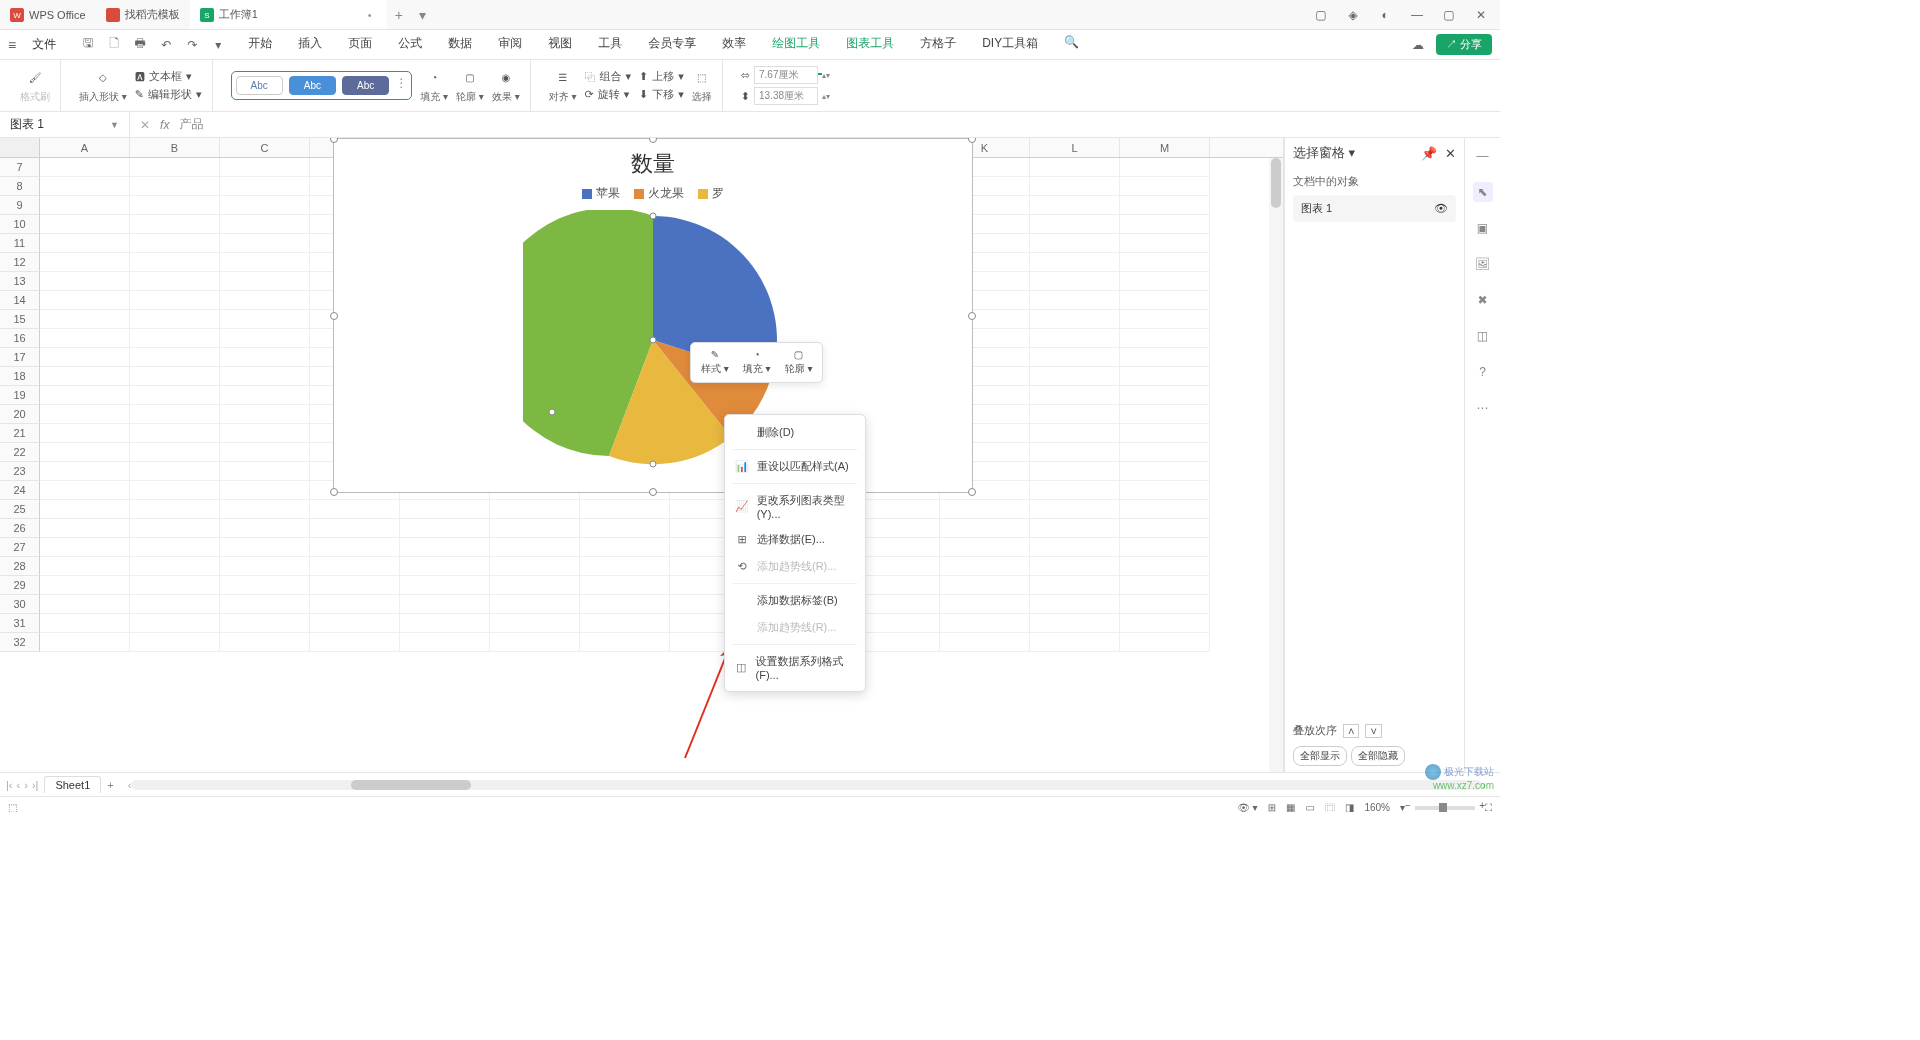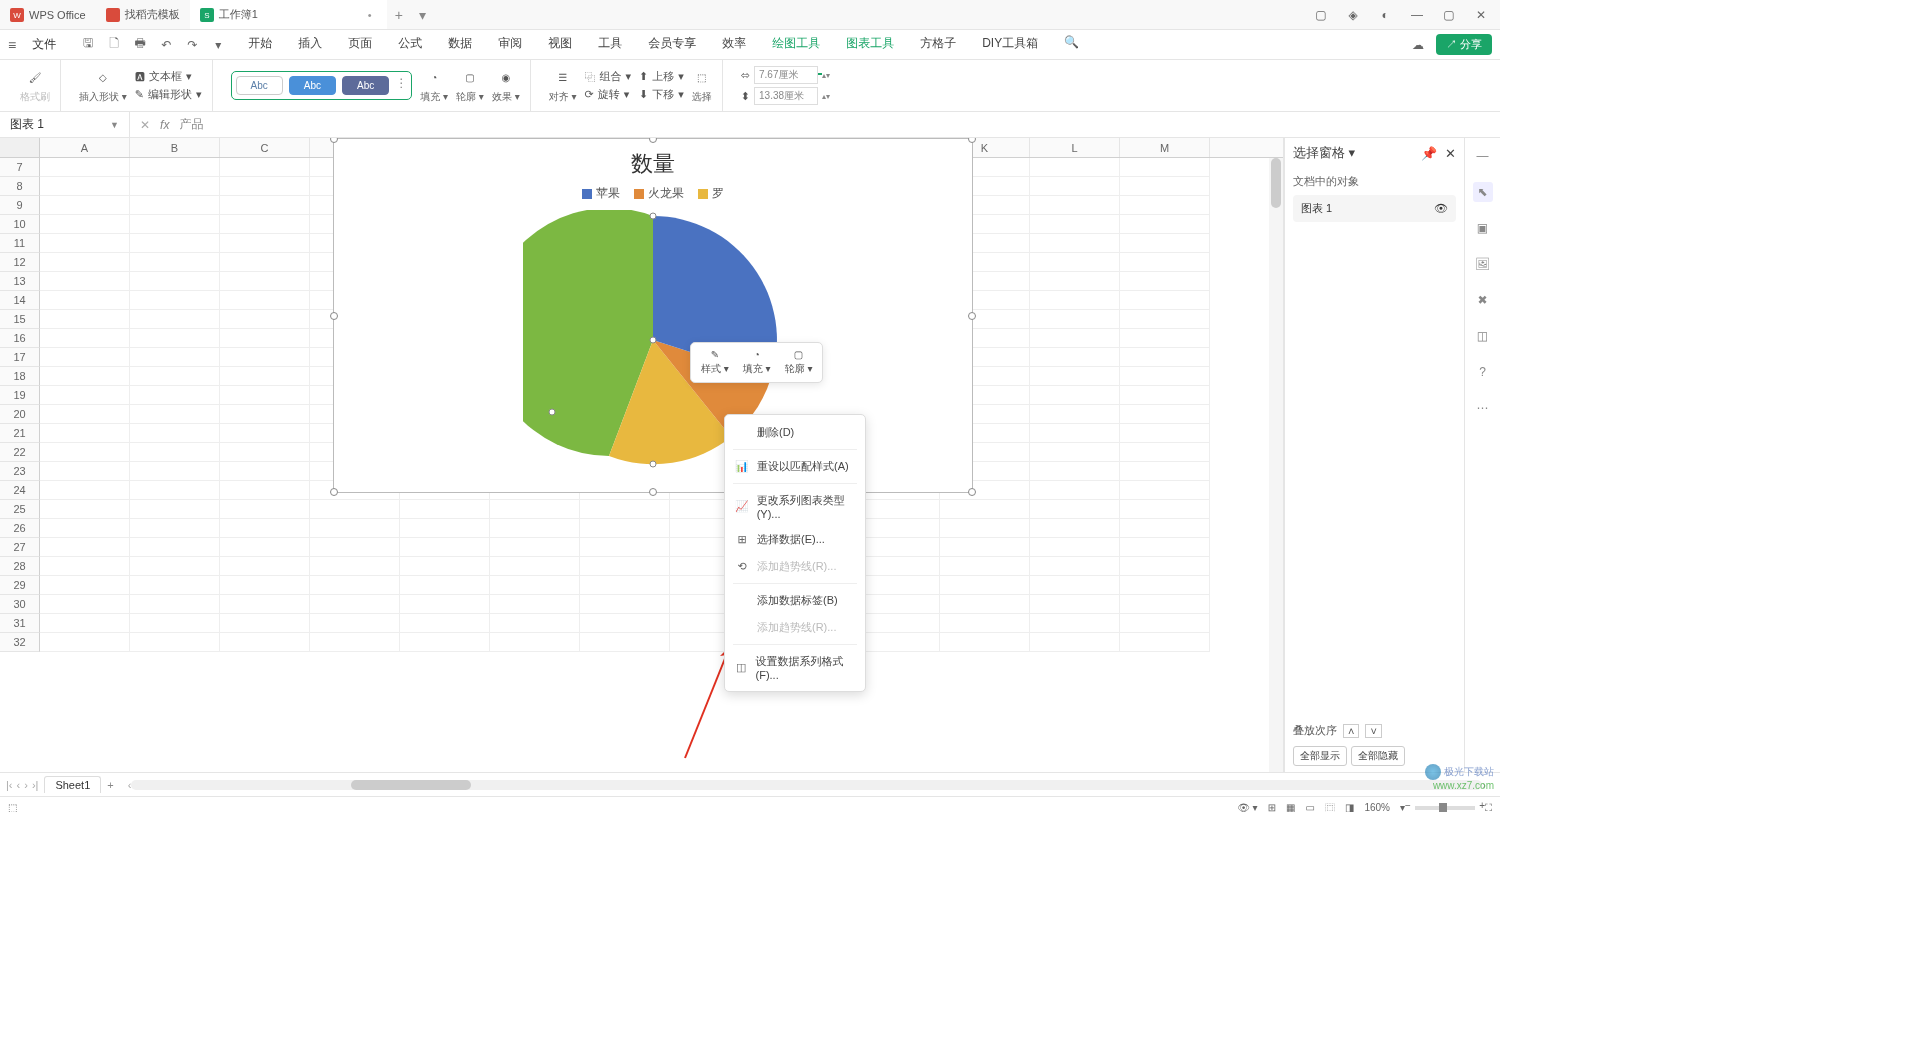--- a/index.html
+++ b/index.html
@@ -92,21 +92,21 @@
   .red-arrow { position: absolute; left: 675px; top: 500px; z-index: 19; pointer-events: none; }
 
   
   .right-panel { width: 180px; border-left: 1px solid #e5e5e5; display: flex; flex-direction: column; padding: 6px 8px; }
   .rp-header { display: flex; align-items: center; justify-content: space-between; font-size: 13px; color: #444; padding-bottom: 6px; }
   .rp-sub { font-size: 11px; color: #666; margin: 6px 0; }
   .rp-item { background: #f5f5f5; border-radius: 4px; padding: 6px 8px; display: flex; align-items: center; justify-content: space-between; font-size: 11px; }
   .rp-footer { margin-top: auto; }
   .stack-row { display:flex; align-items:center; gap:6px; font-size:11px; color:#555; padding: 4px 0;}
   .rp-btns { display:flex; gap:4px; margin-top:4px; }
-  .rp-btn { border:1px solid #ccc; padding:2px 6px; font-size:10px; color:#444; border-radius:3px; }
+  .rp-btn { border:1px solid #ccc; padding:2px 6px; font-size:10px; color:#444; border-radius:8px; }
 
   
   .side-rail { width: 36px; border-left: 1px solid #e5e5e5; display: flex; flex-direction: column; align-items: center; padding-top: 8px; gap: 16px; }
   .rail-btn { width: 20px; height: 20px; color: #888; display:inline-flex; align-items:center; justify-content:center; }
 
   
   .sheet-bar { height: 24px; border-top: 1px solid #e5e5e5; display: flex; align-items: center; padding: 0 6px; gap: 6px; font-size: 11px; }
   .sheet-nav { display: flex; gap: 4px; color: #aaa; }
   .sheet-tab { padding: 2px 10px; border: 1px solid #ddd; border-bottom: none; background: #fff; border-radius: 3px 3px 0 0; text-align: center; }
   .hscroll { flex:1; height:10px; margin: 0 8px; display:flex; align-items:center; }

